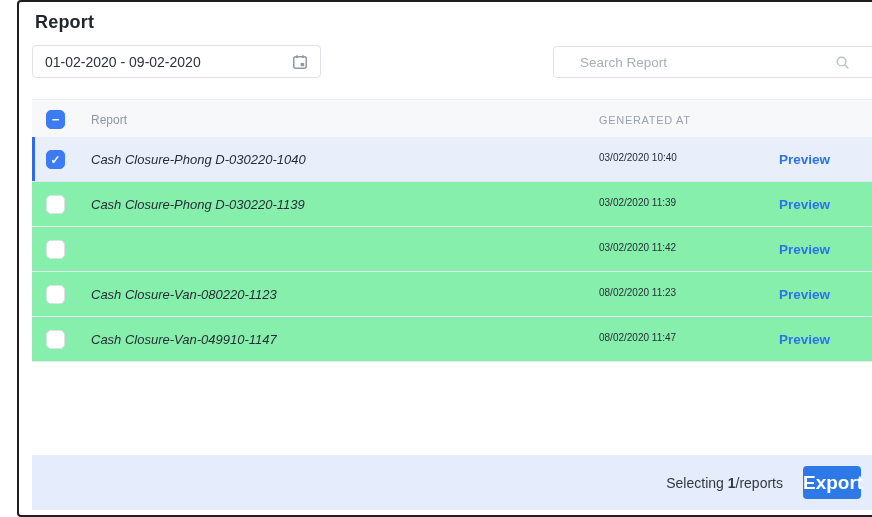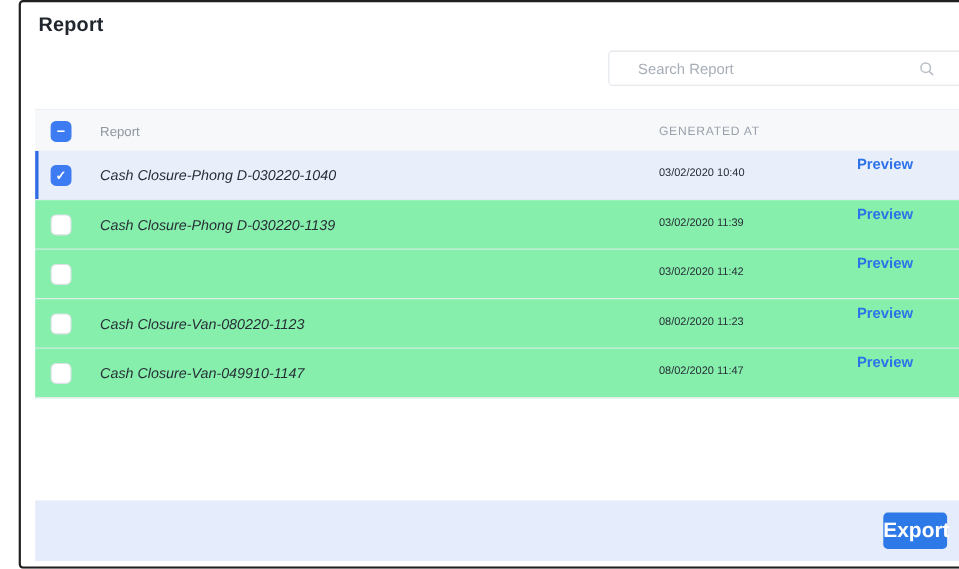--- a/index.html
+++ b/index.html
@@ -101,21 +101,21 @@
   }
   .row .cell-name {
     position: absolute; left: 59px; top: 15px;
     font-size: 13px; color: #272e36; font-style: italic;
   }
   .row .cell-generated {
     position: absolute; left: 567px; top: 15px;
     font-size: 10px; color: #272e36;
   }
   .row .cell-action {
-    position: absolute; left: 747px; top: 5px;
+    position: absolute; left: 747px; top: 15px;
     font-size: 13.5px; font-weight: bold;
     color: #2c72e8;
     cursor: pointer;
     text-decoration: none;
   }
 
   
   .checkbox {
     position: absolute;
     left: 14px; top: 13px;
@@ -169,20 +169,31 @@
     cursor: pointer;
   }
 </style>
 </head>
 <body>
 
 <div class="page">
 
   <div class="page-title">Report</div>
 
+  <div class="date-input">
+    <span class="date-value">01-02-2020 - 09-02-2020</span>
+    <span>
+      <svg class="icon-svg" width="16" height="16" viewBox="0 0 16 16">
+        <rect x="1.75" y="2.75" width="12.5" height="11.5" rx="2" fill="none" stroke="#8d98a5" stroke-width="1.5"></rect>
+        <line x1="5" y1="1.2" x2="5" y2="4" stroke="#8d98a5" stroke-width="1.5"></line>
+        <line x1="11" y1="1.2" x2="11" y2="4" stroke="#8d98a5" stroke-width="1.5"></line>
+        <rect x="8.6" y="9" width="3.6" height="3.2" fill="#8d98a5"></rect>
+      </svg>
+    </span>
+  </div>
 
   <div class="search-input">
     <input type="text" placeholder="Search Report" style="">
     <span>
       <svg class="icon-svg" width="15" height="15" viewBox="0 0 16 16">
         <circle cx="7" cy="7" r="4.6" fill="none" stroke="#b9bfc7" stroke-width="1.5"></circle>
         <line x1="10.5" y1="10.5" x2="14.2" y2="14.2" stroke="#b9bfc7" stroke-width="1.5"></line>
       </svg>
     </span>
   </div>
@@ -219,16 +230,17 @@
     </div>
       <div class="row">
       <span class="checkbox"></span>
       <span class="cell-name">Cash Closure-Van-049910-1147</span>
       <span class="cell-generated">08/02/2020 11:47</span>
       <a class="cell-action">Preview</a>
     </div>
     </div>
 
   <div class="footer-bar">
+    <span class="selecting-text"><span>Selecting </span><span class="count">1</span><span>/reports</span></span>
     <button class="export-button">Export</button>
   </div>
 
 </div>
 
 </body></html>

